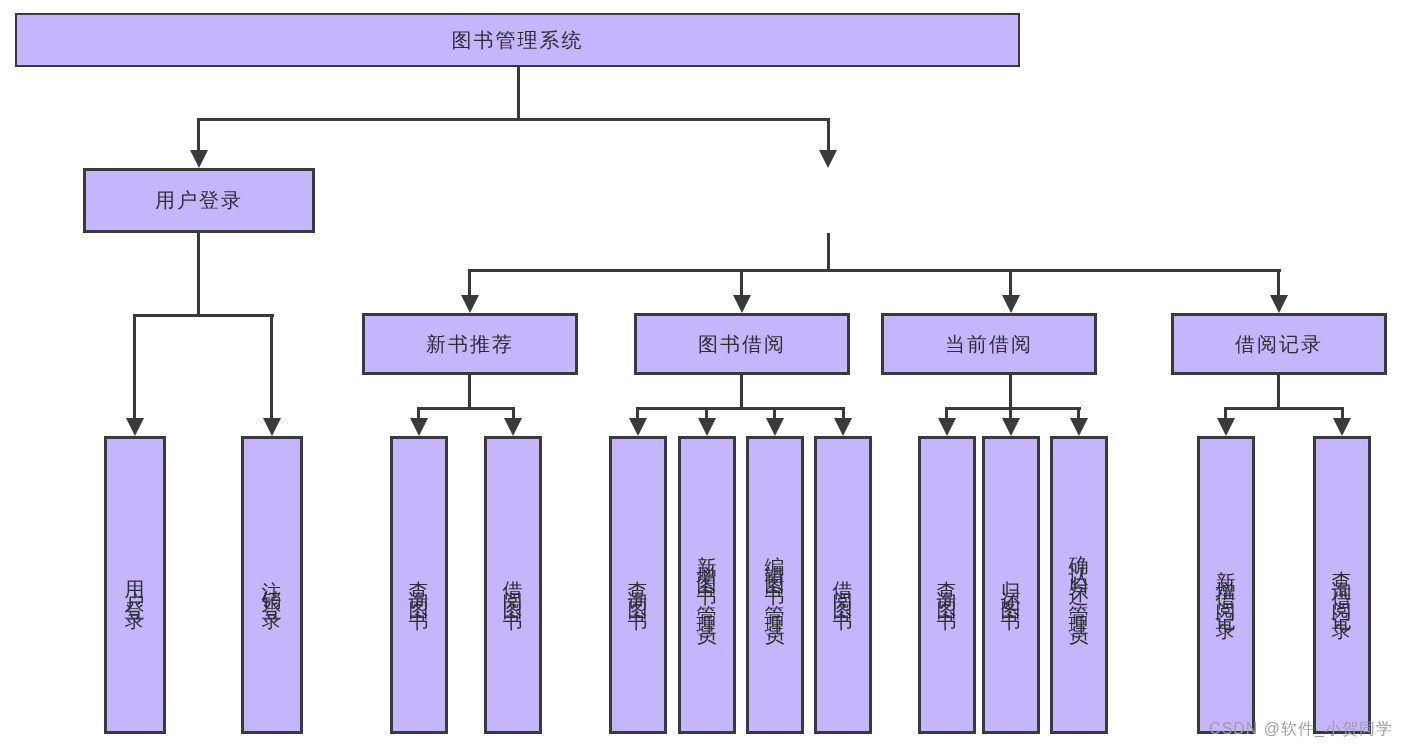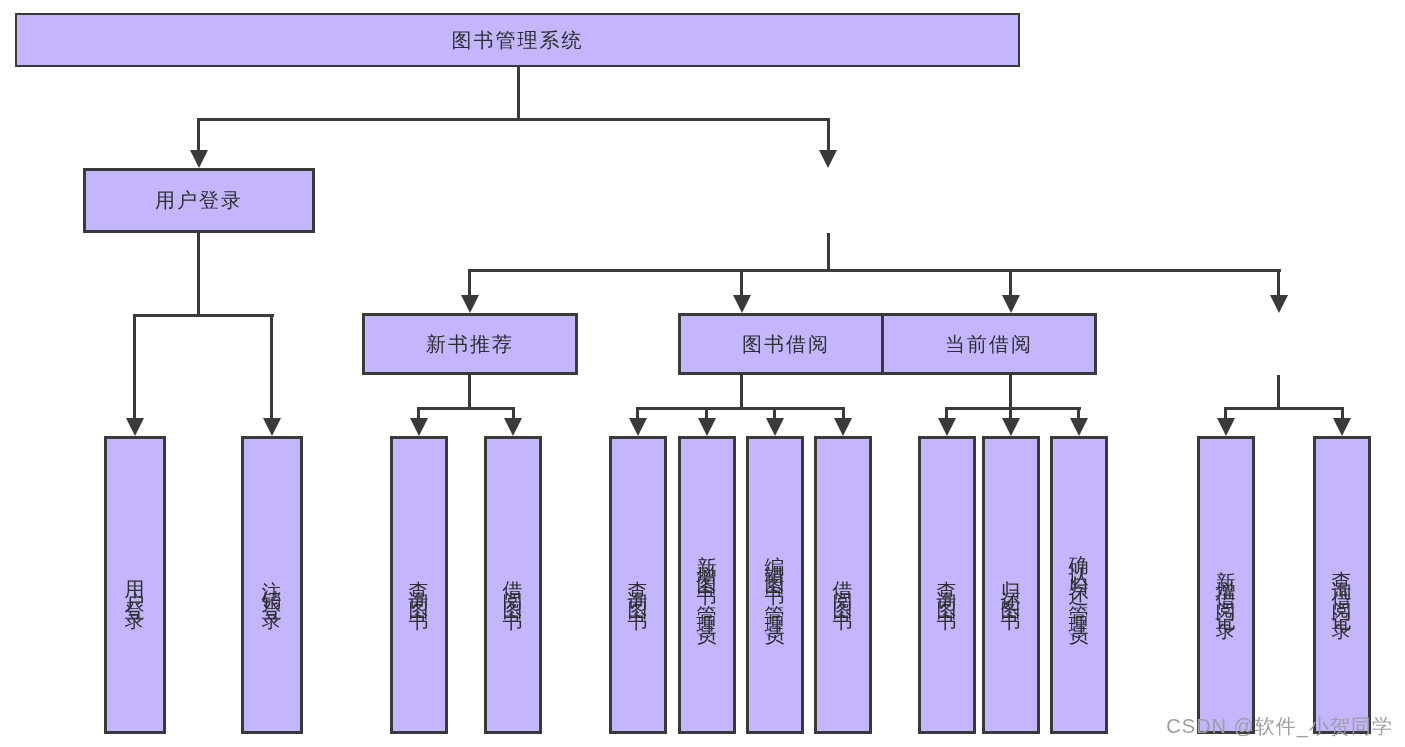--- a/index.html
+++ b/index.html
@@ -55,21 +55,21 @@
     width: 0;
     height: 0;
     border-left: 9px solid transparent;
     border-right: 9px solid transparent;
     border-top: 18px solid #3a3a3a;
   }
   .watermark {
     position: absolute;
     right: 12px;
     bottom: 7px;
-    font-size: 20px;
+    font-size: 16px;
     color: #9e9e9e;
     letter-spacing: 1px;
     z-index: 5;
     white-space: nowrap;
   }
 </style>
 </head>
 <body>
 
 <div class="canvas">
@@ -109,25 +109,28 @@
     <div class="ar" style="left:733px; top:295px;"></div>
     <div class="vl" style="left:1009px; top:269px; height:28px;"></div>
     <div class="ar" style="left:1002px; top:295px;"></div>
     <div class="vl" style="left:1277px; top:269px; height:28px;"></div>
     <div class="ar" style="left:1270px; top:295px;"></div>
   </div>
 
   <div class="node" style="left:362px; top:313px; width:216px; height:62px;">
     <span class="hlabel">新书推荐</span>
   </div>
-  <div class="node" style="left:634px; top:313px; width:216px; height:62px;margin-left:44px;">
+  <div class="node" style="left:634px; top:313px; width:216px; height:62px;">
     <span class="hlabel">图书借阅</span>
   </div>
   <div class="node" style="left:881px; top:313px; width:216px; height:62px;">
     <span class="hlabel">当前借阅</span>
+  </div>
+  <div class="node" style="left:1171px; top:313px; width:216px; height:62px;">
+    <span class="hlabel">借阅记录</span>
   </div>
 
   <div>
     <div class="vl" style="left:468px; top:375px; height:35px;"></div>
     <div class="hl" style="left:417px; top:407px; width:98px;"></div>
     <div class="vl" style="left:417px; top:407px; height:14px;"></div>
     <div class="ar" style="left:410px; top:418px;"></div>
     <div class="vl" style="left:512px; top:407px; height:14px;"></div>
     <div class="ar" style="left:504px; top:418px;"></div>
   </div>

